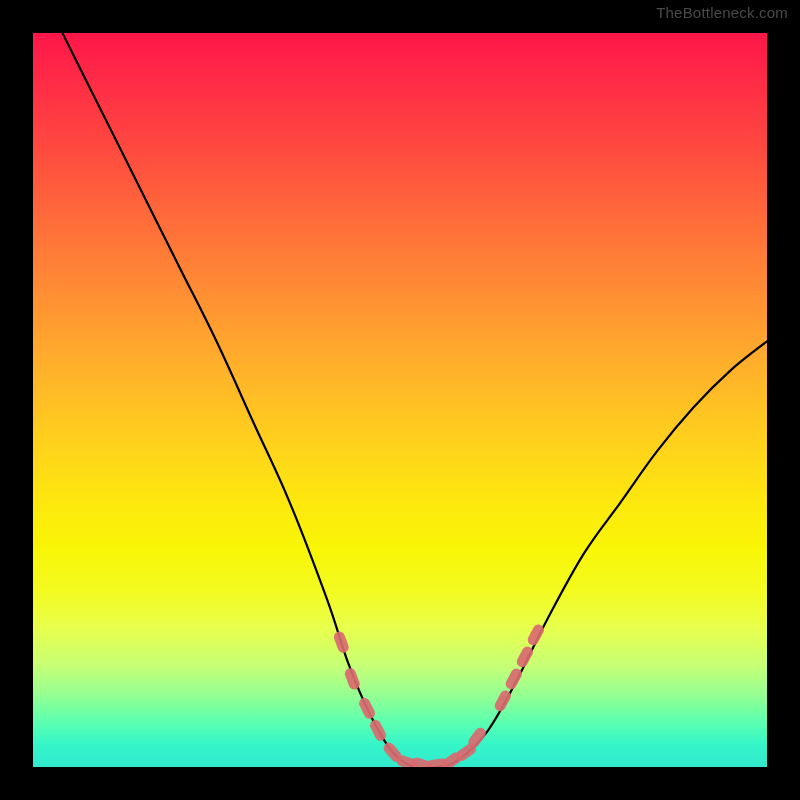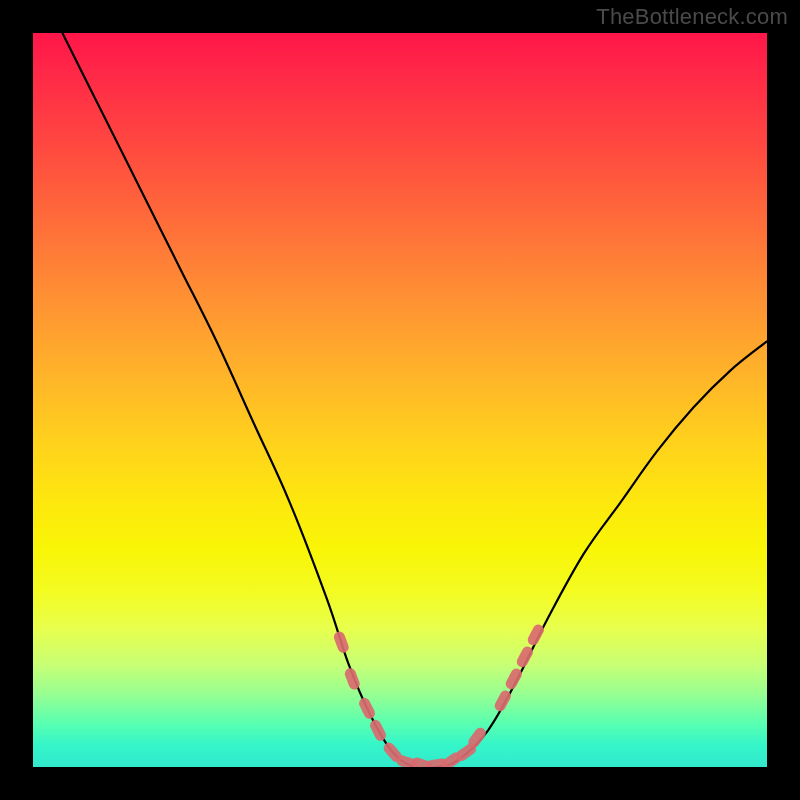--- a/index.html
+++ b/index.html
@@ -15,21 +15,21 @@
     position: relative;
     width: 800px;
     height: 800px;
     background: #000;
   }
   .watermark {
     position: absolute;
     top: 4px;
     right: 12px;
     color: #4a4a4a;
-    font-size: 22px;
+    font-size: 15px;
     font-weight: 500;
     letter-spacing: 0.2px;
     z-index: 10;
   }
   .plot {
     position: absolute;
     left: 33px;
     top: 33px;
     width: 734px;
     height: 734px;

